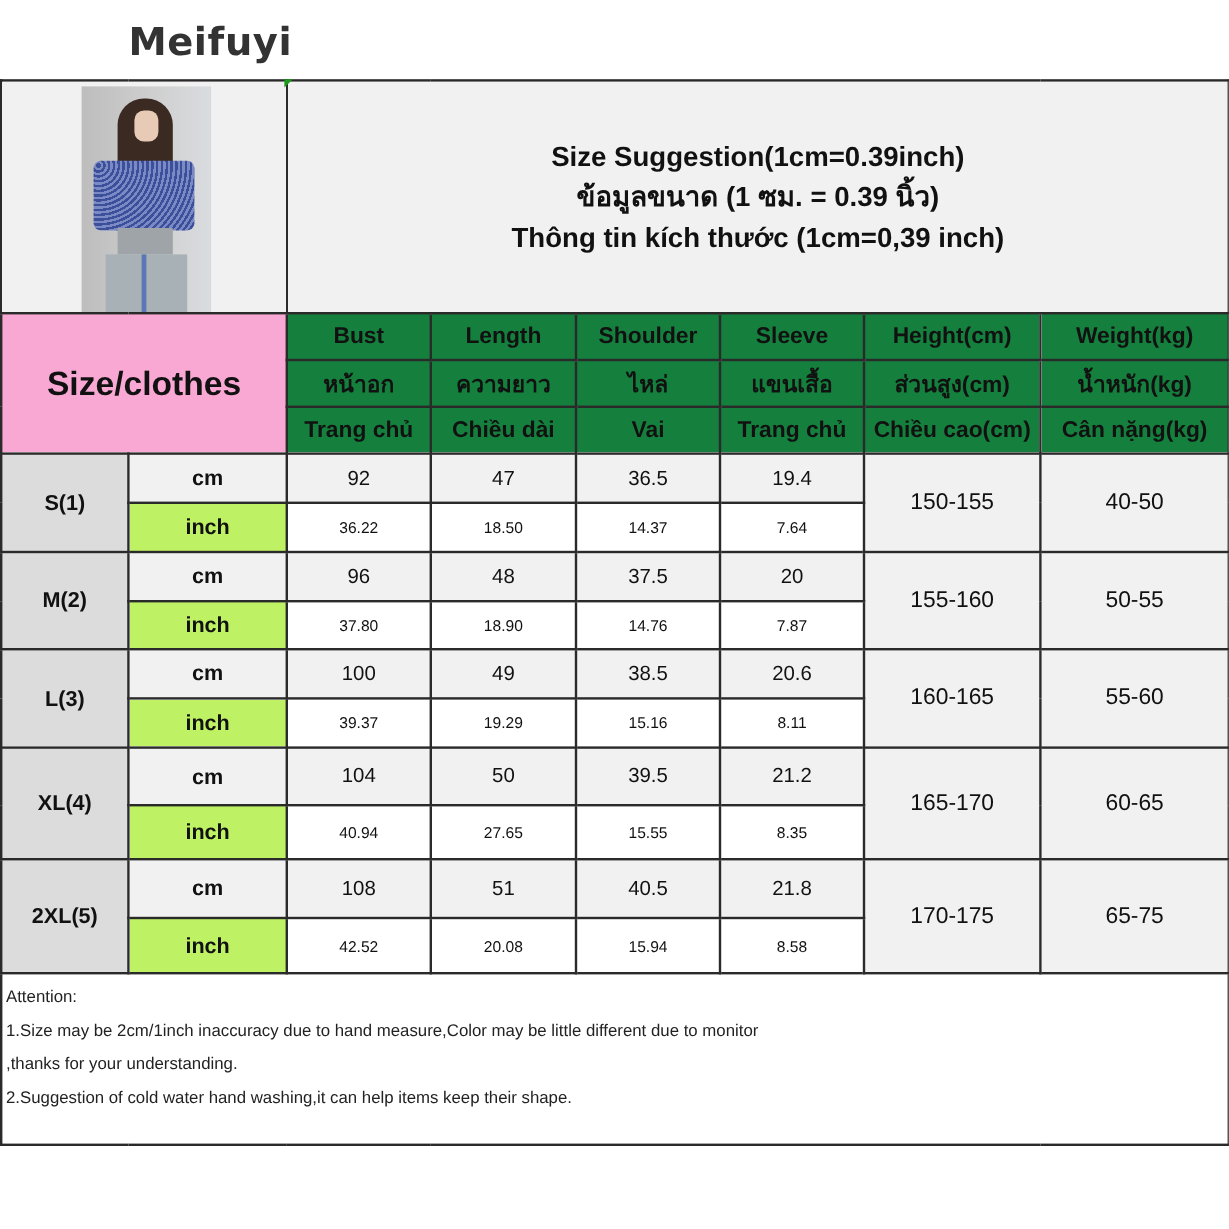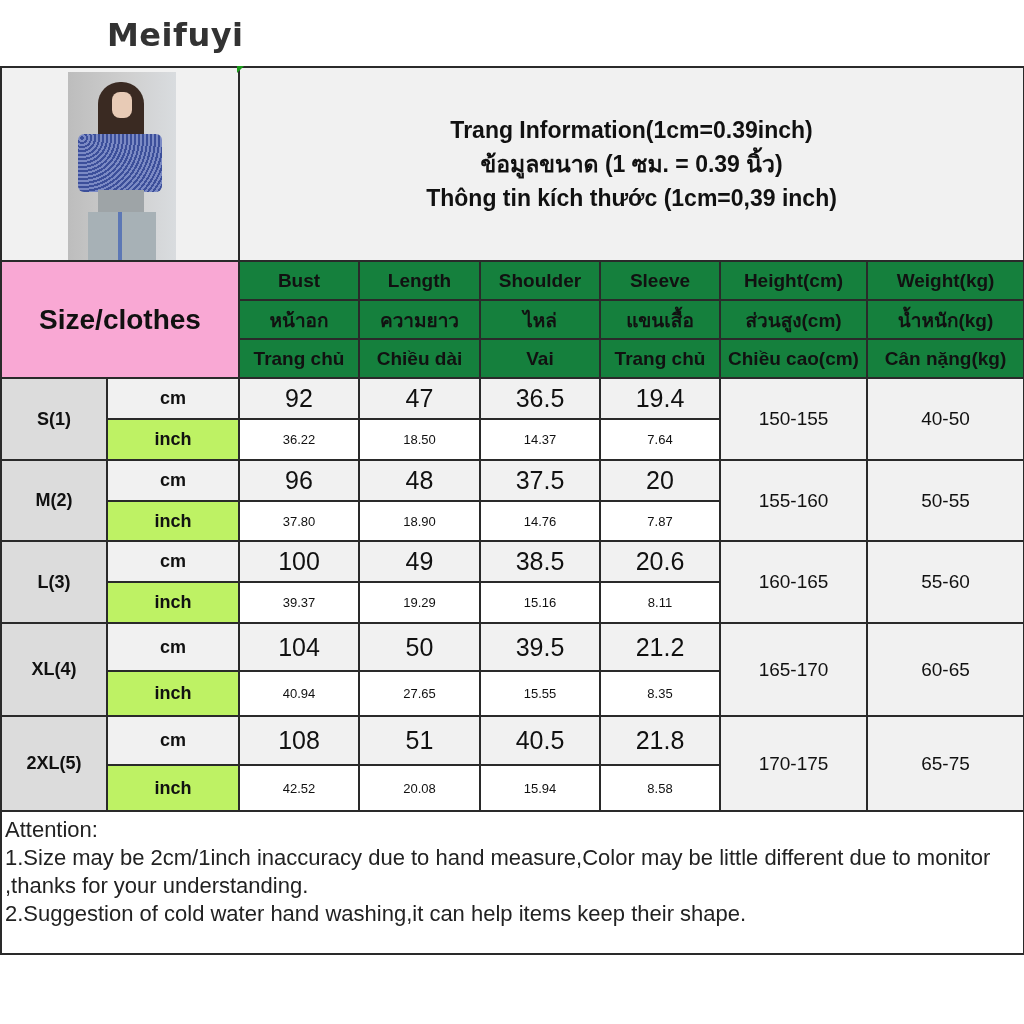--- a/index.html
+++ b/index.html
@@ -16,25 +16,25 @@
   .photo .shirt { position:absolute; left:10px; top:62px; width:84px; height:58px; background:repeating-radial-gradient(circle at 4px 4px,#3c4f9a 0 2px,#7b8ac4 2px 4px); border-radius:6px; }
   .photo .waist { position:absolute; left:30px; top:118px; width:46px; height:22px; background:#9ea4a7; }
   .photo .pants { position:absolute; left:20px; top:140px; width:68px; height:50px; background:#a7b1b6; }
   .photo .pants::after { content:""; position:absolute; left:30px; top:0; width:4px; height:50px; background:#5c77b5; }
   .green-mark { position:absolute; left:237px; top:66px; width:0; height:0; border-top:7px solid #1a9a1a; border-right:7px solid transparent; }
   .hdr { background:#15803d; font-weight:bold; font-size:19px; height:37px; }
   .hdr-big { background:#f9a8d4; font-weight:bold; font-size:28px; }
   .size-cell { background:#dcdcdc; font-weight:bold; font-size:18px;margin-left:29px; }
   .unit-cm { background:#f1f1f1; font-weight:bold; font-size:18px; }
   .unit-in { background:#bef264; font-weight:bold; font-size:18px; }
-  .v-cm { background:#f1f1f1; font-size:25px; }
+  .v-cm { background:#f1f1f1; font-size:17px; }
   .v-in { background:#ffffff; font-size:13px; }
   .merged { background:#f1f1f1; font-size:19px; }
   .note-cell { background:#ffffff; text-align:left !important; vertical-align:top !important; height:137px; padding:4px 3px 0 3px !important; }
-  .note-cell div { font-size:22px; line-height:28px; color:#222; white-space:normal; }
+  .note-cell div { font-size:14px; line-height:28px; color:#222; white-space:normal; }
 </style>
 </head>
 <body>
 
 <div class="brand">Meifuyi</div>
 
 <table class="sz">
   <colgroup>
     <col style="width:106px">
       <col style="width:132px">
@@ -50,21 +50,21 @@
     <td colspan="2" class="photo-cell">
       <div class="photo">
         <div class="hair"></div>
             <div class="face"></div>
             <div class="shirt"></div>
             <div class="waist"></div>
             <div class="pants"></div>
       </div>
     </td>
     <td colspan="6" class="title-cell">
-      <div class="t">Trang Information(1cm=0.39inch)</div>
+      <div class="t">Size Suggestion(1cm=0.39inch)</div>
       <div class="t">ข้อมูลขนาด (1 ซม. = 0.39 นิ้ว)</div>
       <div class="t">Thông tin kích thước (1cm=0,39 inch)</div>
     </td>
   </tr>
   <tr>
     <td colspan="2" rowspan="3" class="hdr-big">Size/clothes</td>
     <td class="hdr">Bust</td>
     <td class="hdr">Length</td>
     <td class="hdr">Shoulder</td>
     <td class="hdr">Sleeve</td>

